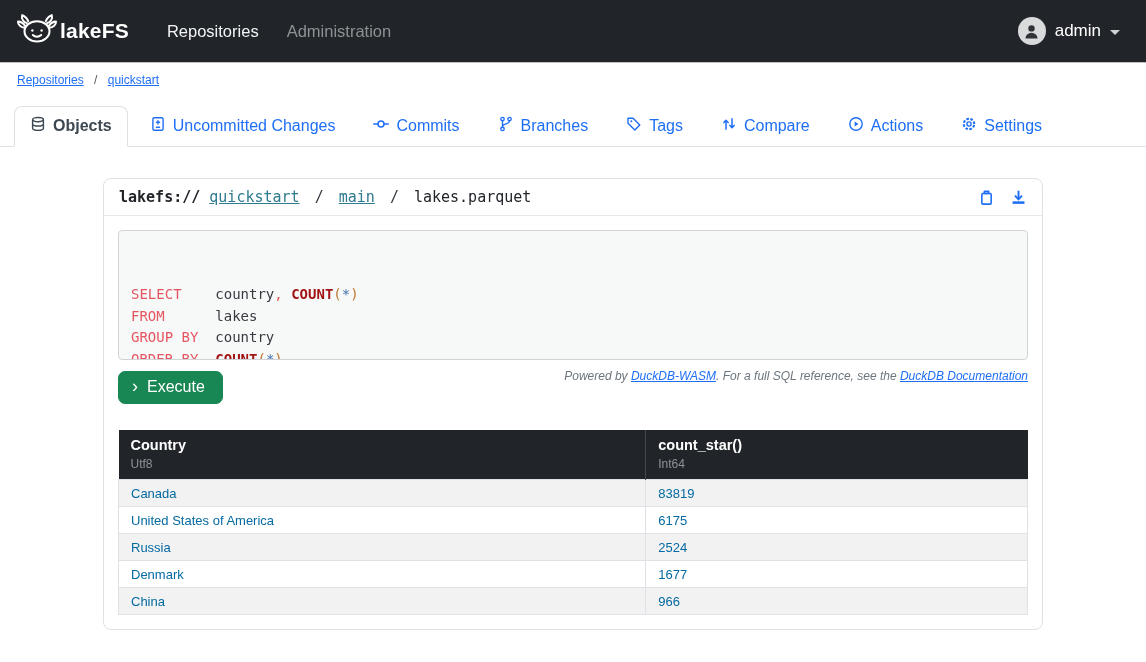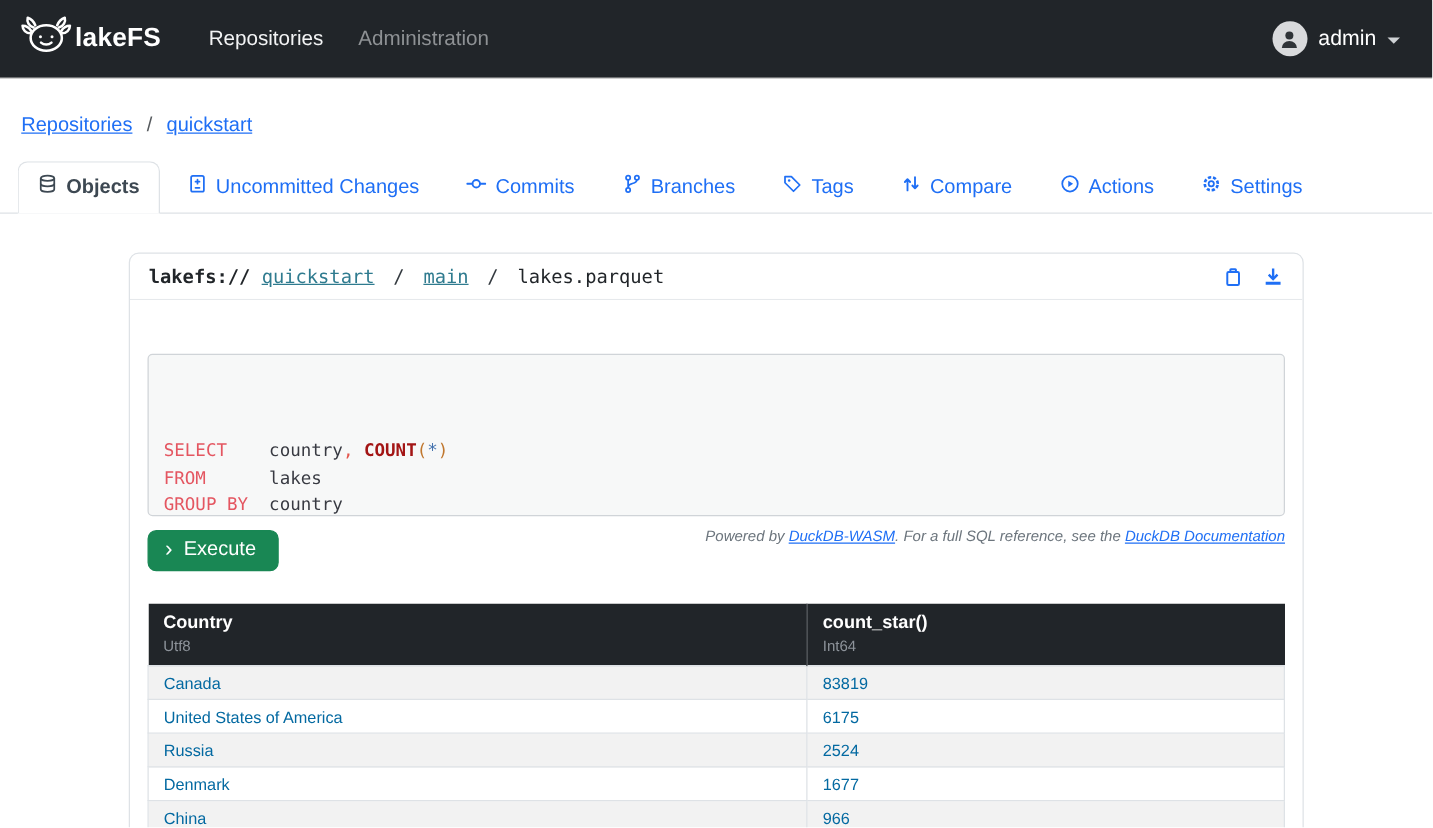--- a/index.html
+++ b/index.html
@@ -24,21 +24,21 @@
   .nav-link{cursor:pointer;}
   .nav-link.primary{color:#f2f3f4;}
   .nav-link.muted{color:#8e9194;}
   .nav-spacer{flex:1;}
   .user-menu{display:flex;align-items:center;gap:9px;cursor:pointer;}
   .avatar{width:28px;height:28px;border-radius:50%;background:#d9dadc;display:flex;align-items:center;justify-content:center;overflow:hidden;}
   .user-name{color:#fff;font-size:17px;}
   .caret{width:0;height:0;border-left:5px solid transparent;border-right:5px solid transparent;border-top:5px solid #cfd2d5;margin-top:2px;}
 
   
-  .breadcrumb{padding:30px 0 0 17px;font-size:16px;}
+  .breadcrumb{padding:11px 0 0 17px;font-size:12px;}
   .breadcrumb a{color:var(--blue);text-decoration:underline;cursor:pointer;}
   .crumb-sep{color:#55595d;margin:0 7px;}
 
   
   .tabs{margin-top:19px;padding-left:14px;border-bottom:1px solid var(--border);display:flex;align-items:flex-end;}
   .tab{display:flex;align-items:center;gap:7px;padding:9px 15px 10px;font-size:16px;
     color:var(--blue);border:1px solid transparent;border-radius:8px 8px 0 0;margin-bottom:-1px;
     cursor:pointer;white-space:nowrap;margin-right:6px;}
   .tab svg{flex:0 0 auto;}
   .tab.active{color:#3d4852;font-weight:700;background:#fff;border-color:var(--border) var(--border) #fff;}
@@ -51,22 +51,22 @@
   .path-scheme{font-weight:700;}
   .path-link{color:var(--teal);text-decoration:underline;cursor:pointer;}
   .path-sep{margin:0 6px;color:#343a40;}
   .header-actions{display:flex;align-items:center;gap:15px;color:var(--blue);}
   .icon-btn{cursor:pointer;display:flex;align-items:center;}
 
   .card-body{padding:14px;}
 
   
   .editor{background:#f7f8f8;border:1px solid #d0d4d8;border-radius:4px;height:130px;
-    padding:24px 12px;font-family:"DejaVu Sans Mono",monospace;font-size:14px;line-height:21.6px;
-    white-space:pre;color:#383a42;overflow:hidden;cursor:text;margin-top:29px;}
+    padding:10px 12px;font-family:"DejaVu Sans Mono",monospace;font-size:14px;line-height:21.6px;
+    white-space:pre;color:#383a42;overflow:hidden;cursor:text;}
   .tk-kw{color:#e45661;}
   .tk-fn{color:#a31515;font-weight:700;}
   .tk-pr{color:#c0772e;}
   .tk-st{color:#4271ae;}
   .tk-pc{color:#e4564d;}
   .tk-id{color:#383a42;}
   .tk-pl{color:#383a42;}
 
   
   .exec-row{display:flex;justify-content:space-between;align-items:flex-start;margin-top:6px;}

